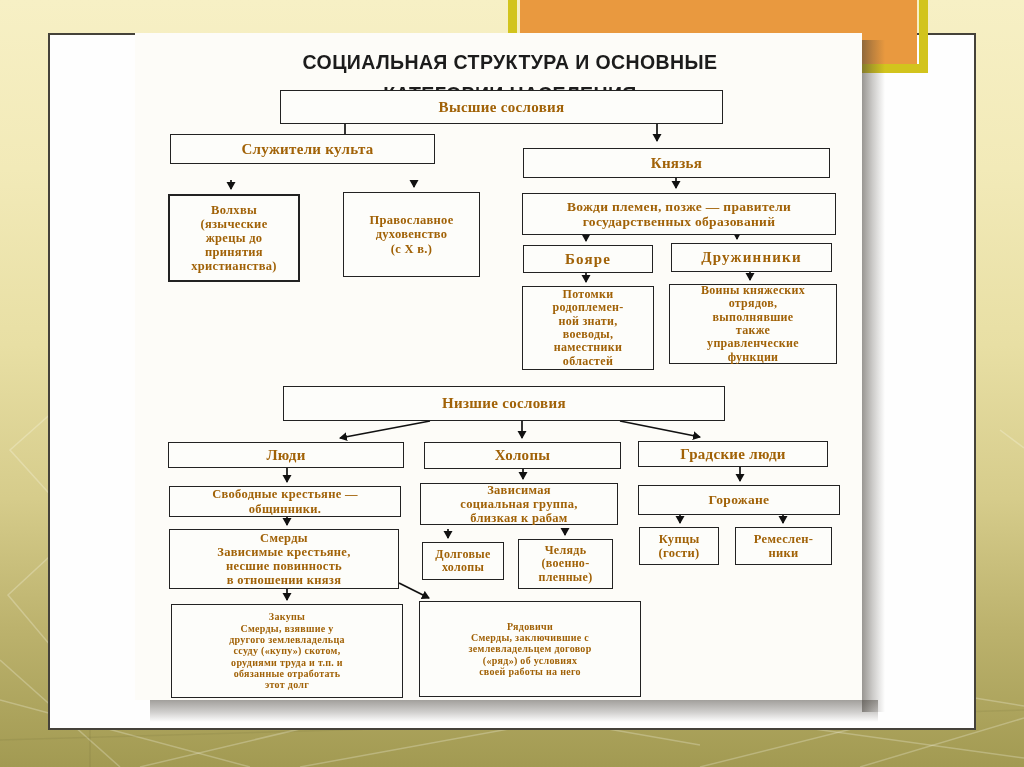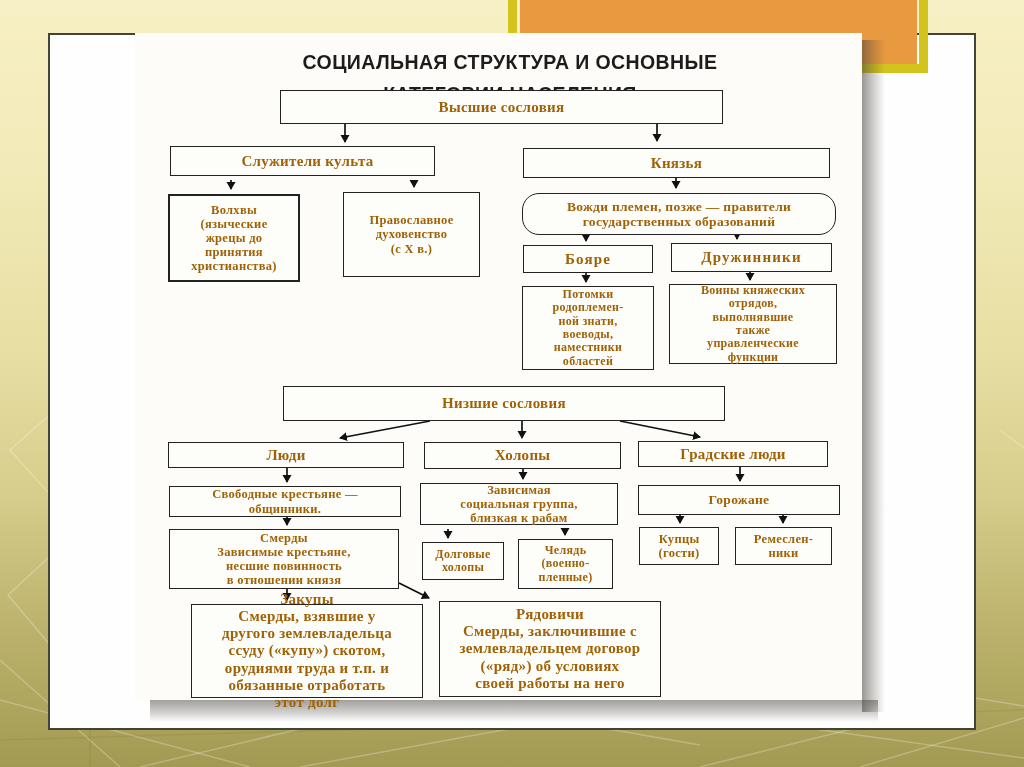--- a/index.html
+++ b/index.html
@@ -20,21 +20,21 @@
     background:linear-gradient(180deg,rgba(70,65,58,.50) 0%,rgba(70,65,58,.25) 55%,rgba(70,65,58,0) 100%);}
   .title{position:absolute;left:230px;top:46px;width:560px;z-index:7;text-align:center;
     font-family:"Liberation Sans",sans-serif;font-weight:bold;font-size:19.5px;line-height:32px;
     letter-spacing:.4px;color:#1c1c1c;white-space:pre-line;}
   .connectors{position:absolute;left:0;top:0;z-index:7;pointer-events:none;}
   .bx{position:absolute;z-index:8;border:1.6px solid #222;background:#fdfdfa;box-sizing:border-box;
     display:flex;align-items:center;justify-content:center;text-align:center;
     font-family:"Liberation Serif","DejaVu Serif",serif;font-weight:bold;color:#a16207;
     white-space:pre-line;letter-spacing:.3px;line-height:1.13;}
   .fs15{font-size:15px;} .fs14{font-size:13.5px;} .fs13{font-size:12.5px;}
-  .fs12{font-size:12px;line-height:1.12;} .fs11{font-size:15px;line-height:1.14;margin-left:20px;}
+  .fs12{font-size:12px;line-height:1.12;} .fs11{font-size:10px;line-height:1.14;}
   .thick{border-width:2.4px;} .ls1{letter-spacing:1.2px;}
 </style>
 </head>
 <body>
 
 <div class="stage">
 
   <svg class="bg-pattern" width="1024" height="767" viewBox="0 0 1024 767">
     <g stroke="rgba(255,255,248,0.25)" stroke-width="1.5" fill="none">
       <path d="M10,450 L55,410 L100,455 L55,500 Z"></path>
@@ -92,31 +92,31 @@
       <path d="M287,589 L287,600" marker-end="url(#ah)"></path>
       <path d="M399,583 L429,598" marker-end="url(#ah)"></path>
       <path d="M448,529 L448,538" marker-end="url(#ah)"></path>
       <path d="M565,529 L565,535" marker-end="url(#ah)"></path>
       <path d="M680,515 L680,523" marker-end="url(#ah)"></path>
       <path d="M783,515 L783,523" marker-end="url(#ah)"></path>
     </g>
   </svg>
 
   <div class="bx fs15" style="left:280px;top:90px;width:443px;height:34px;">Высшие сословия</div>
-  <div class="bx fs15" style="left:170px;top:146px;width:265px;height:30px;padding-left:10px;">Служители культа</div>
+  <div class="bx fs15" style="left:170px;top:134px;width:265px;height:30px;padding-left:10px;">Служители культа</div>
   <div class="bx fs15" style="left:523px;top:148px;width:307px;height:30px;">Князья</div>
   <div class="bx fs13 thick" style="left:168px;top:194px;width:132px;height:88px;">Волхвы
 (языческие
 жрецы до
 принятия
 христианства)</div>
   <div class="bx fs13" style="left:343px;top:192px;width:137px;height:85px;">Православное
 духовенство
 (с X в.)</div>
-  <div class="bx fs14" style="left:522px;top:193px;width:314px;height:42px;border-radius:17px;">Вожди племен, позже — правители
+  <div class="bx fs14" style="left:522px;top:193px;width:314px;height:42px;">Вожди племен, позже — правители
 государственных образований</div>
   <div class="bx fs15 ls1" style="left:523px;top:245px;width:130px;height:28px;">Бояре</div>
   <div class="bx fs15 ls1" style="left:671px;top:243px;width:161px;height:29px;">Дружинники</div>
   <div class="bx fs12" style="left:522px;top:286px;width:132px;height:84px;">Потомки
 родоплемен-
 ной знати,
 воеводы,
 наместники
 областей</div>
   <div class="bx fs12" style="left:669px;top:284px;width:168px;height:80px;">Воины княжеских

